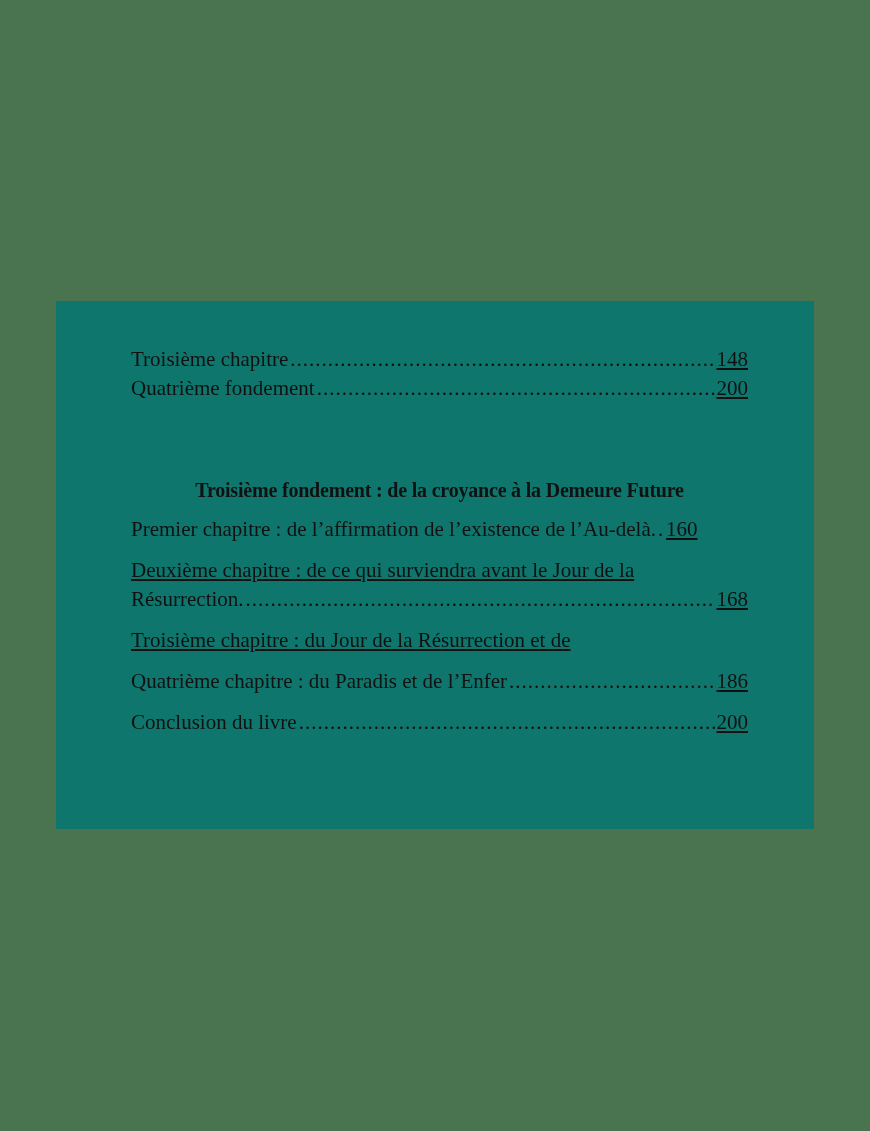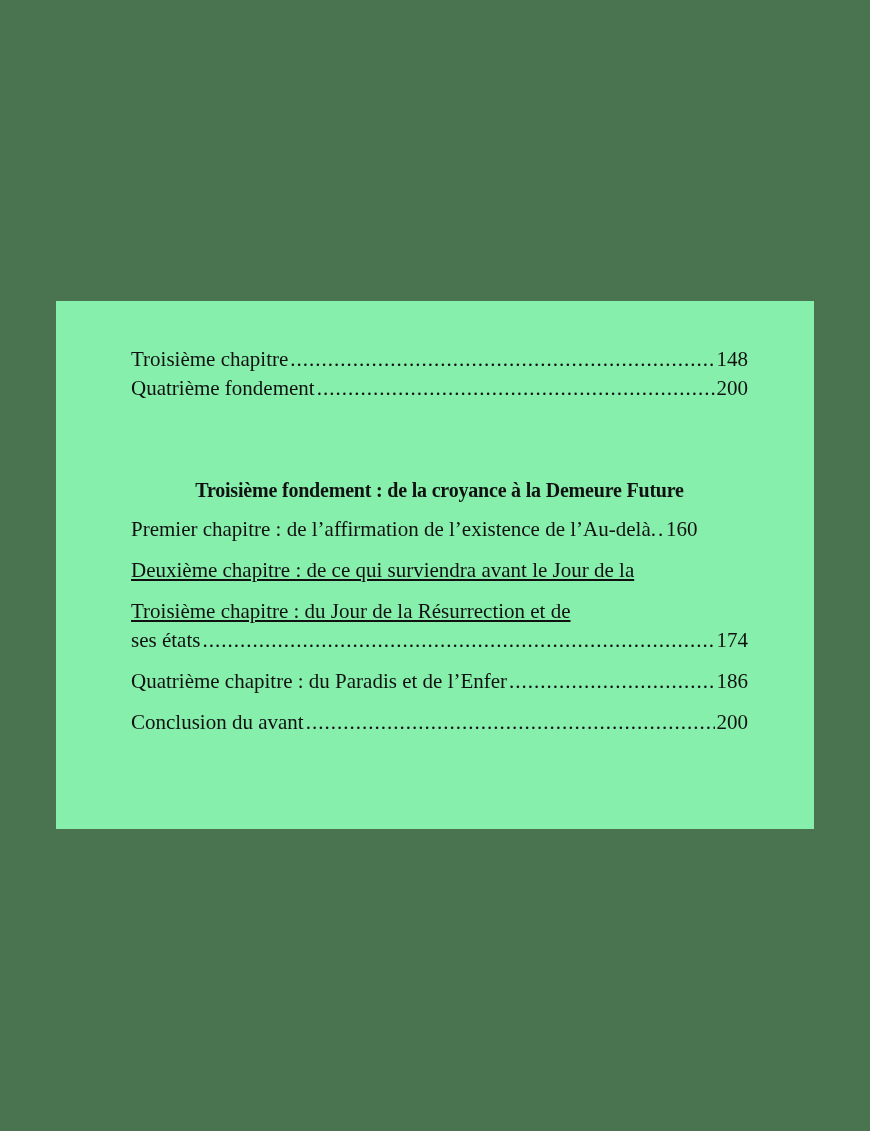--- a/index.html
+++ b/index.html
@@ -8,21 +8,21 @@
     background:#4a7450;
     position:relative;
     overflow:hidden;
     font-family: "Liberation Serif", "DejaVu Serif", serif;
     color:#111;
   }
   .page {
     position:absolute;
     left:56px; top:301px;
     width:758px; height:528px;
-    background:#86efac;
+    background:#0f766e;
   }
   .toc {
     position:absolute;
     left:75px; top:44px;
     width:617px;
     font-size:21px;
   }
   .entry {
     display:flex;
     align-items:baseline;
@@ -33,21 +33,21 @@
   .entry .dots {
     flex:1;
     overflow:hidden;
     white-space:nowrap;
     margin:0 2px;
     letter-spacing:1px;
   }
   .entry .dots::before {
     content:"....................................................................................................................................................................................................................................................";
   }
-  .entry .page-num { white-space:nowrap; }
+  .entry .page-num { white-space:nowrap;text-decoration:underline; }
   .multi { margin-bottom:12px; }
   .multi .first-line { line-height:29px; white-space:nowrap;text-decoration:underline; }
   .section-title {
     text-align:center;
     font-weight:bold;
     font-size:20px;
     line-height:26px;
     margin-top:74px;
     margin-bottom:12px;
     letter-spacing:-0.2px;
@@ -75,37 +75,37 @@
     <div class="section-title">Troisième fondement : de la croyance à la Demeure Future</div>
 
     <div class="entry spaced">
       <span class="title">Premier chapitre : de l’affirmation de l’existence de l’Au-delà.</span>
       <span class="dots" style="flex:0 0 6px;"></span>
       <span class="page-num">160</span>
     </div>
 
     <div class="multi">
       <div class="first-line">Deuxième chapitre : de ce qui surviendra avant le Jour de la</div>
+      <div class="entry">
+        <span class="title">Résurrection.</span>
+        <span class="dots"></span>
+        <span class="page-num">168</span>
+      </div>
     </div>
 
     <div class="multi">
       <div class="first-line">Troisième chapitre : du Jour de la Résurrection et de</div>
-      <div class="entry">
-        <span class="title">ses états</span>
-        <span class="dots"></span>
-        <span class="page-num">174</span>
-      </div>
     </div>
 
     <div class="entry spaced">
       <span class="title">Quatrième chapitre : du Paradis et de l’Enfer</span>
       <span class="dots"></span>
       <span class="page-num">186</span>
     </div>
 
     <div class="entry">
-      <span class="title">Conclusion du avant</span>
+      <span class="title">Conclusion du livre</span>
       <span class="dots"></span>
       <span class="page-num">200</span>
     </div>
 
   </div>
 </div>
 
 </body></html>

